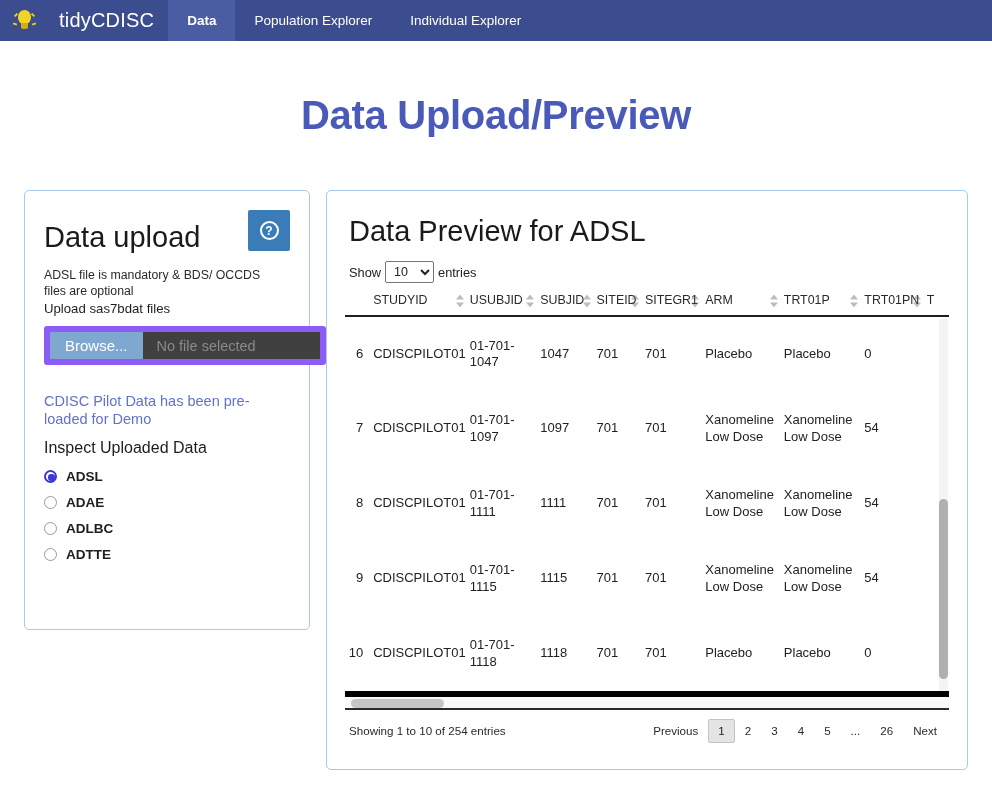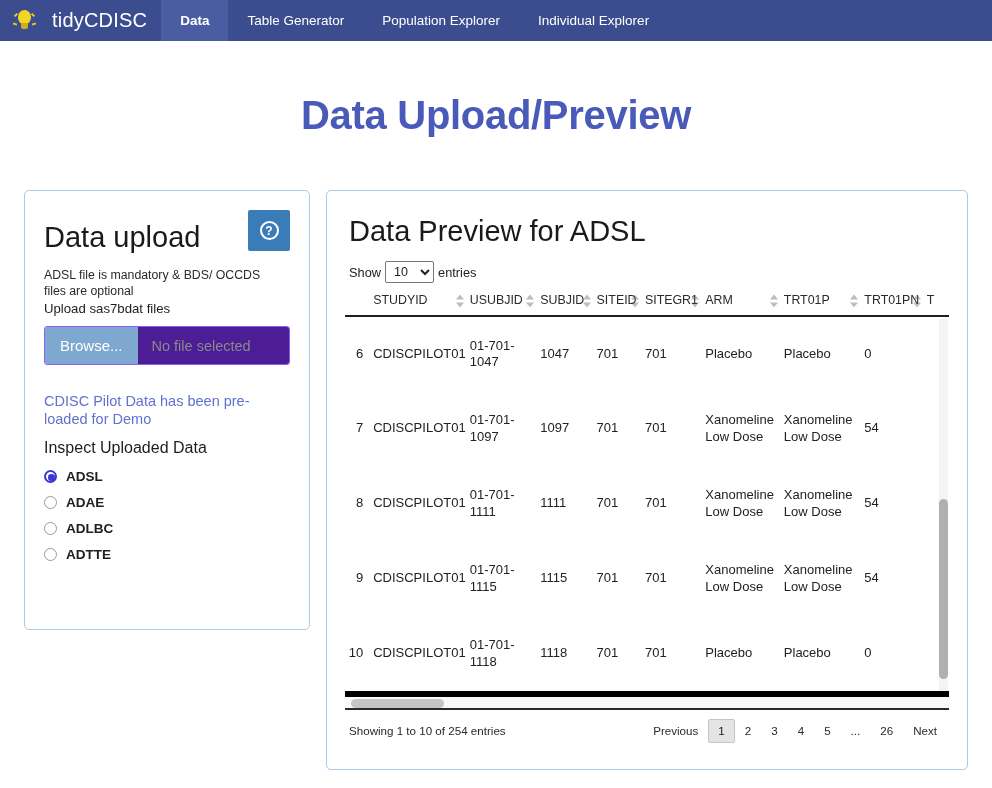--- a/index.html
+++ b/index.html
@@ -16,21 +16,21 @@
     height: 41px;
     background: #3b4d8f;
     display: flex;
     align-items: stretch;
     width: 100%;
   }
   .brand {
     display: flex;
     align-items: center;
     padding: 0 14px 0 16px;
-    gap: 19px;
+    gap: 26px;
     border-radius: 6px;
   }
   .bulb {
     width: 17px; height: 21px;
     position: relative;
   }
   .bulb-glass {
     position: absolute;
     left: 2px; top: 0;
     width: 13px; height: 14px;
@@ -146,40 +146,40 @@
   }
   .upload-label {
     font-size: 13.2px;
     color: #1d1d1d;
     margin-top: 1px;
   }
   .file-input {
     display: flex;
     margin-top: 10px;
     height: 39px;
-    border: 1px solid #8b5cf6;
+    border: 6px solid #8b5cf6;
     border-radius: 3px;
     overflow: hidden;
-    width: 246px;
+    width: 282px;
   }
   .browse-btn {
     background: #7fa8d0;
     color: #ffffff;
     font-size: 15px;
     display: flex;
     align-items: center;
     justify-content: center;
     padding: 0 15px;
     border: none;
     cursor: pointer;
     font-family: inherit;
   }
   .file-name {
     flex: 1;
-    background: #4c1d95;
+    background: #404040;
     color: #8a8a8a;
     font-size: 14.5px;
     display: flex;
     align-items: center;
     padding-left: 14px;
   }
   .preload-msg {
     color: #6071cf;
     font-size: 14.5px;
     line-height: 1.25;
@@ -409,21 +409,20 @@
         <span class="bulb-ray r2"></span>
       <span class="bulb-ray r3"></span>
         <span class="bulb-ray r4"></span>
       <span class="bulb-glass"></span>
         <span class="bulb-base"></span>
     </span>
     <span class="brand-text">tidyCDISC</span>
   </div>
   <div class="nav-items">
     <a class="nav-item active">Data</a>
-    <a class="nav-item">Table Generator</a>
     <a class="nav-item">Population Explorer</a>
     <a class="nav-item">Individual Explorer</a>
   </div>
 </div>
 
 <div class="page-title">Data Upload/Preview</div>
 
 <div class="content">
 
   <div class="card left-panel">

